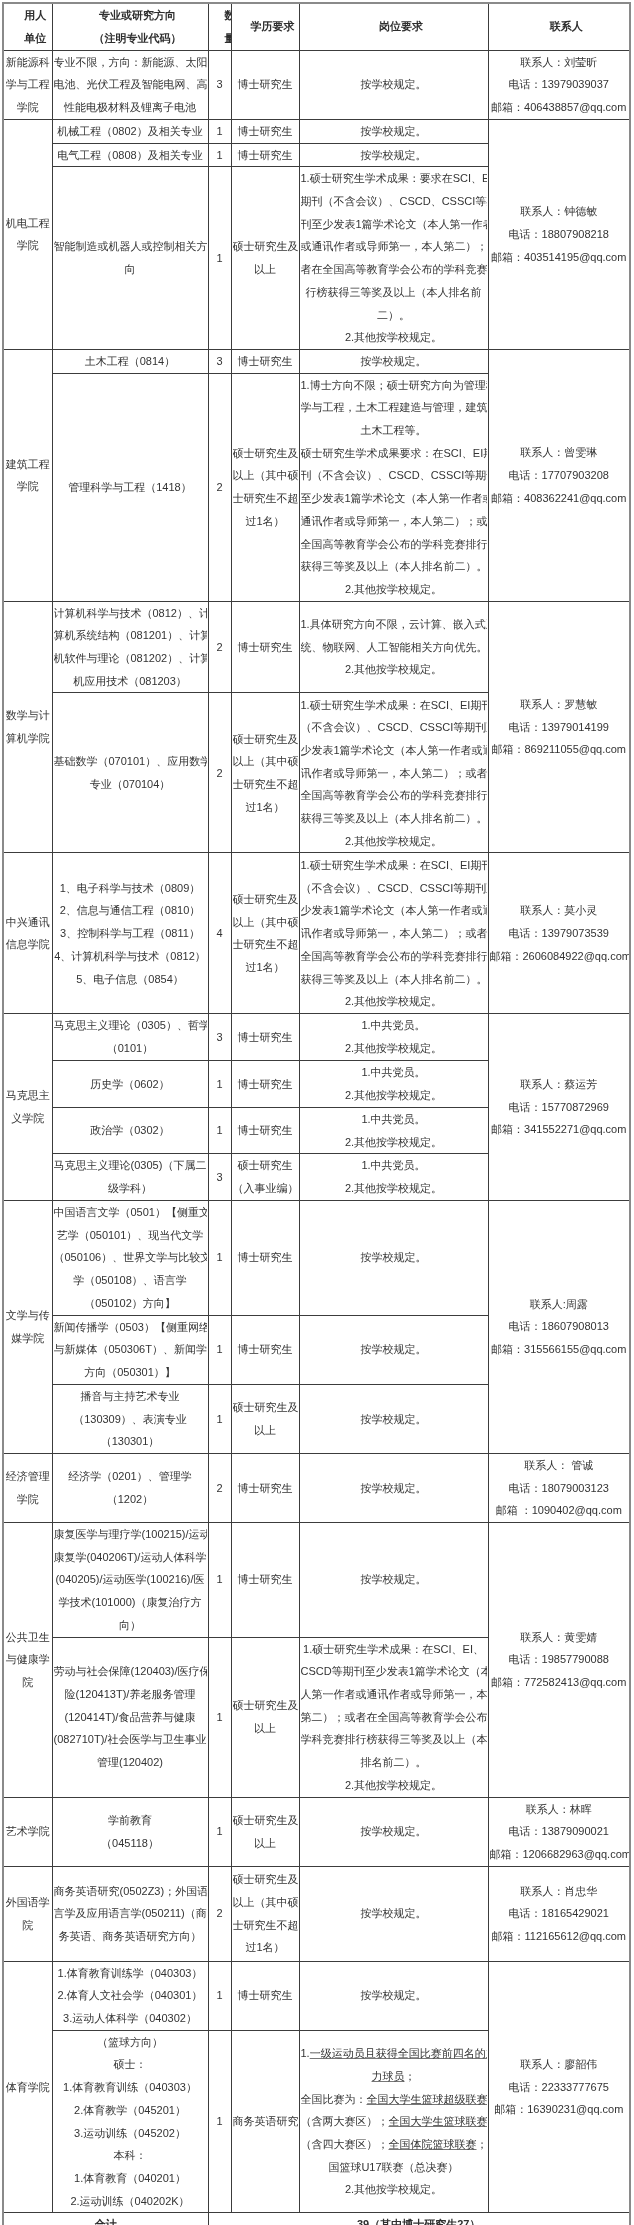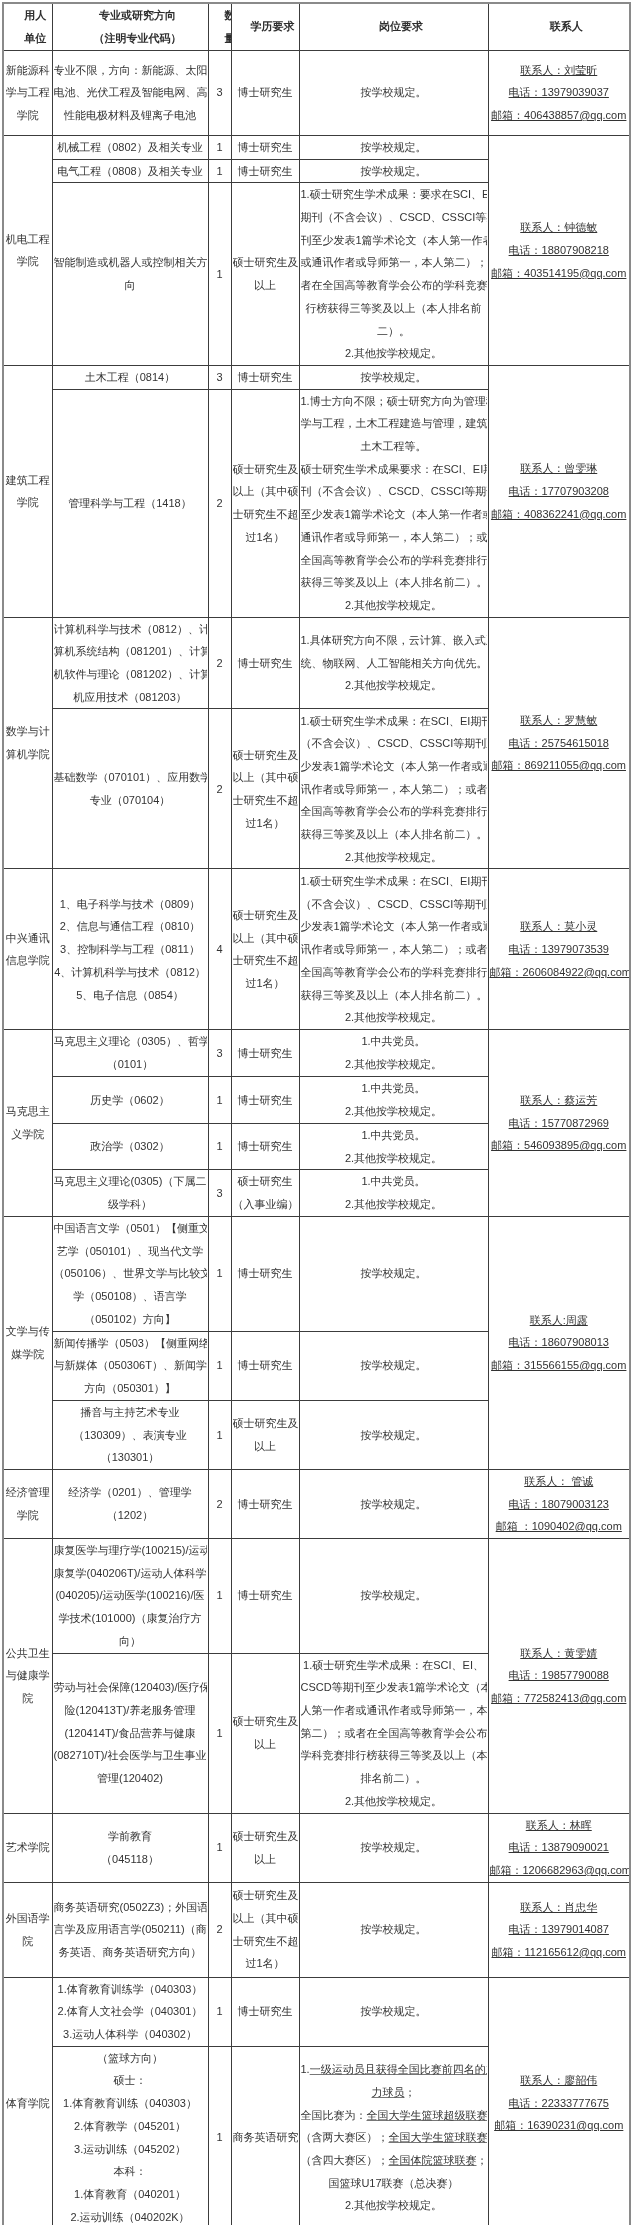--- a/index.html
+++ b/index.html
@@ -14,25 +14,25 @@
     border: 1px solid #3c3c3c;
     padding: 0 1px;
     vertical-align: middle;
     line-height: 22.7px;
     overflow: hidden;
   }
   th { font-weight: bold; text-align: center; color: #2e2e2e; padding-left: 16px; }
   .c { text-align: center; }
   .l { text-align: center; }
   .pre { white-space: pre; overflow: hidden; }
-  .unit { width: 44px; margin: 8px auto; word-break: break-all; white-space: normal; text-align: center; }
+  .unit { width: 44px; margin: 0 auto; word-break: break-all; white-space: normal; text-align: center; }
   .b { font-weight: normal; }
   .u { text-decoration: underline; text-decoration-color: #777; }
   .blk { display: block; }
-  .contact span { display: block; white-space: nowrap; text-decoration: underline; }
+  .contact span { display: block; white-space: nowrap; }
   .total-cell { font-weight: bold; text-align: center; color: #2e2e2e; }
 </style>
 </head>
 <body>
 
 <table class="recruit">
   <colgroup>
     <col style="width:49px">
       <col style="width:156px">
       <col style="width:23px">
@@ -191,21 +191,21 @@
       <td class="c">
           <div class="pre">博士研究生</div>
         </td>
       <td class="l">
           <div class="pre">1.具体研究方向不限，云计算、嵌入式系
 统、物联网、人工智能相关方向优先。
 2.其他按学校规定。</div>
         </td>
       <td rowspan="2" class="l contact">
           <span>联系人：罗慧敏</span>
-          <span>电话：25754615018</span>
+          <span>电话：13979014199</span>
           <span>邮箱：869211055@qq.com</span>
         </td>
     </tr>
     <tr style="height:160px">
       <td class="l">
           <div class="pre">基础数学（070101）、应用数学
 专业（070104）</div>
         </td>
       <td class="c">2</td>
       <td class="c">
@@ -271,21 +271,21 @@
       <td class="c">
           <div class="pre">博士研究生</div>
         </td>
       <td class="l">
           <div class="pre">1.中共党员。
 2.其他按学校规定。</div>
         </td>
       <td rowspan="4" class="l contact">
           <span>联系人：蔡运芳</span>
           <span>电话：15770872969</span>
-          <span>邮箱：546093895@qq.com</span>
+          <span>邮箱：341552271@qq.com</span>
         </td>
     </tr>
     <tr style="height:47px">
       <td class="l">
           <div class="pre">历史学（0602）</div>
         </td>
       <td class="c">1</td>
       <td class="c">
           <div class="pre">博士研究生</div>
         </td>
@@ -484,21 +484,21 @@
           <div class="pre">硕士研究生及
 以上（其中硕
 士研究生不超
 过1名）</div>
         </td>
       <td class="l">
           <div class="pre">按学校规定。</div>
         </td>
       <td class="l contact">
           <span>联系人：肖忠华</span>
-          <span>电话：13979014087</span>
+          <span>电话：18165429021</span>
           <span>邮箱：112165612@qq.com</span>
         </td>
     </tr>
 
     <tr style="height:68px">
       <td rowspan="2">
           <div class="unit">体育学院</div>
         </td>
       <td class="l">
           <div class="pre">1.体育教育训练学（040303）

